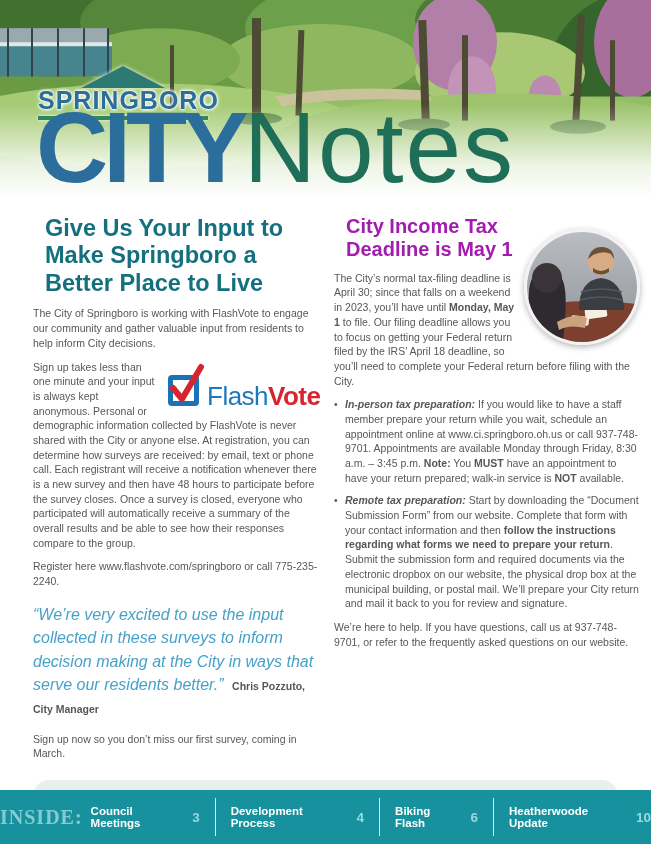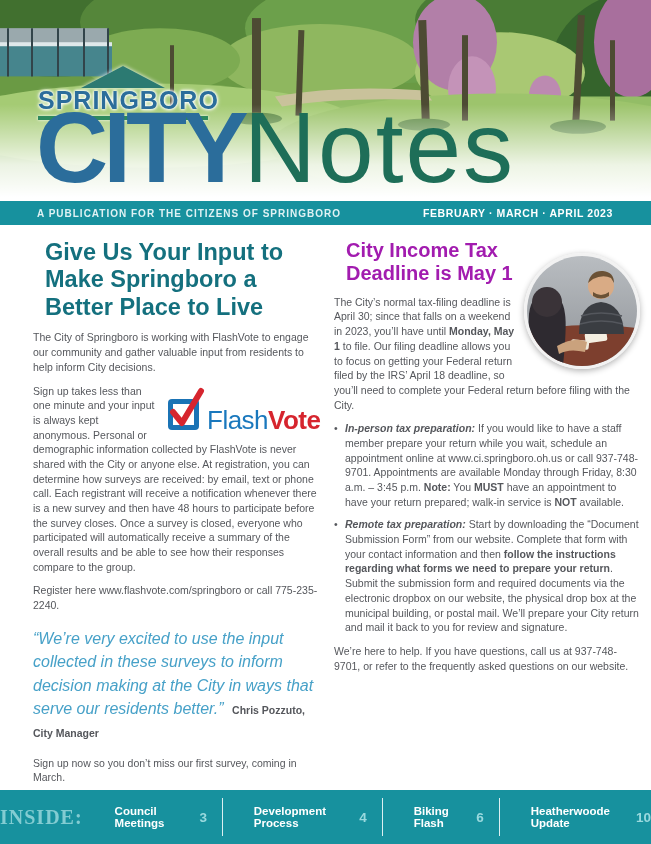--- a/index.html
+++ b/index.html
@@ -50,22 +50,22 @@
   ul.bullets{list-style:none;margin:0 0 9px;padding:0;}
   ul.bullets li{position:relative;padding-left:11px;font-size:10.5px;line-height:1.4;margin-bottom:8px;}
   ul.bullets li::before{content:"•";position:absolute;left:0;top:0;color:#55575c;}
   
   .police{clear:both;margin:10px 33px 0;background:#e9efed;border-radius:16px;padding:13px 18px 13px 13px;display:flex;gap:22px;align-items:flex-start;}
   .police-photo{flex:0 0 106px;width:106px;height:114px;border-radius:14px;overflow:hidden;}
   .police-photo svg{display:block;width:100%;height:100%;}
   .police-title{color:#1c9aa3;font-size:25px;font-weight:bold;margin:4px 0 9px;line-height:1.1;}
   
   .footer{position:absolute;left:0;bottom:0;width:651px;height:54px;background:#17919e;display:flex;align-items:center;justify-content:center;}
-  .inside-label{font-family:"Liberation Serif",serif;font-weight:bold;font-size:20px;letter-spacing:1px;color:#83ccd2;margin-right:16px;}
-  .f-item{display:flex;align-items:center;margin-left:16px;}
+  .inside-label{font-family:"Liberation Serif",serif;font-weight:bold;font-size:20px;letter-spacing:1px;color:#83ccd2;margin-right:8px;}
+  .f-item{display:flex;align-items:center;}
   .f-label{color:#fff;font-weight:bold;font-size:11.5px;}
   .f-page{color:#9ad9de;font-weight:bold;font-size:13.5px;margin-left:9px;}
   .f-div{width:1px;height:38px;background:rgba(255,255,255,.85);margin:0 15px;}
 </style>
 </head>
 <body>
 
 <div class="page">
 
   <div class="banner">
@@ -122,24 +122,20 @@
       <div class="sb-roof"></div>
       <div class="sb-name">SPRINGBORO</div>
       <div class="sb-rule"></div>
     </div>
 
     <div class="masthead">
       <span class="mh-city">CITY</span><span class="mh-notes">Notes</span>
     </div>
   </div>
 
-  <div class="pubbar">
-    <span class="pub-tag">A PUBLICATION FOR THE CITIZENS OF SPRINGBORO</span>
-    <span class="pub-issue">FEBRUARY · MARCH · APRIL 2023</span>
-  </div>
 
   <div class="content">
 
     <div class="col-left">
       <h1 class="h-teal">Give Us Your Input to
 Make Springboro a
 Better Place to Live</h1>
       <p>The City of Springboro is working with FlashVote to engage our community and gather valuable input from residents to help inform City decisions.</p>
       <p>
         <span class="fv">

